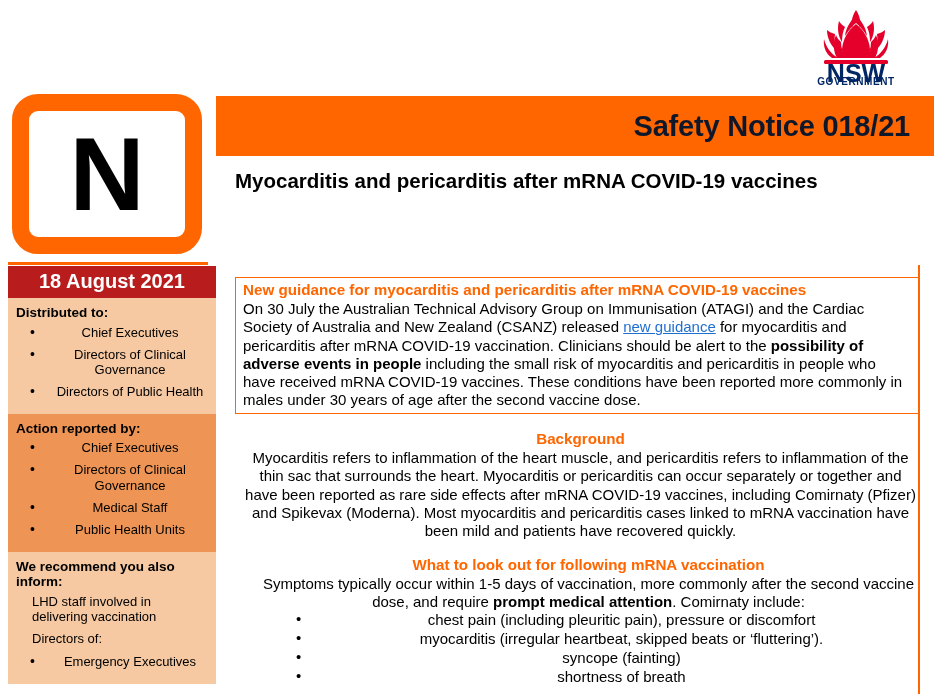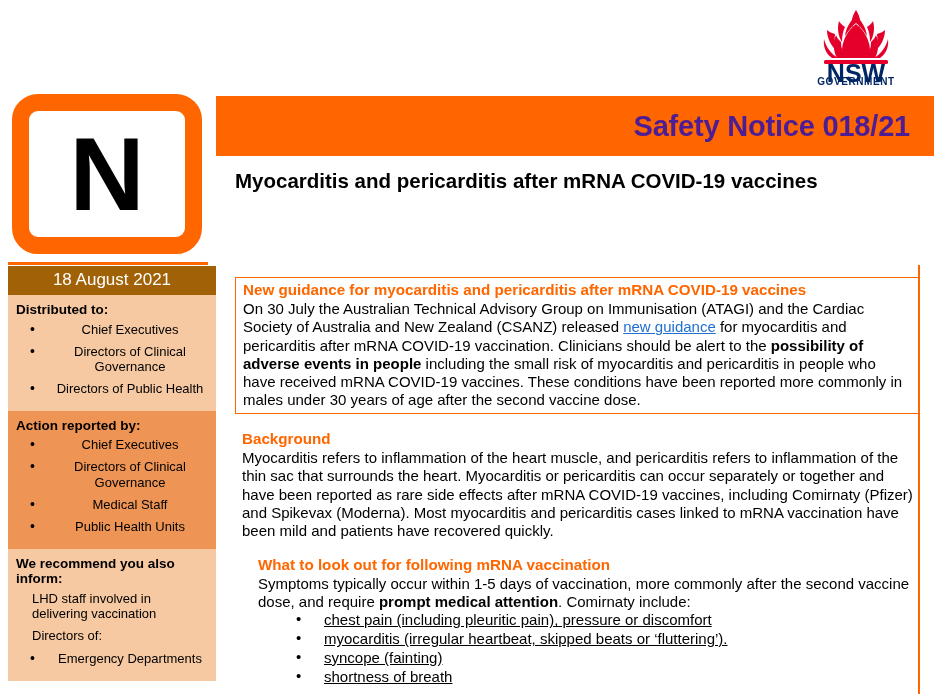--- a/index.html
+++ b/index.html
@@ -33,21 +33,21 @@
     left: 216px;
     width: 718px;
     height: 60px;
     background: #FF6600;
   }
   #header-title {
     position: absolute;
     right: 24px;
     top: 50%;
     transform: translateY(-50%);
-    color: #4c1d95;
+    color: #0f172a;
     font-size: 29px;
     font-weight: bold;
     letter-spacing: -0.2px;
     white-space: nowrap;
   }
 
   
   #n-badge {
     position: absolute;
     top: 94px;
@@ -85,24 +85,24 @@
   
   #sidebar {
     position: absolute;
     top: 266px;
     left: 8px;
     width: 208px;
     height: 428px;
     overflow: hidden;
   }
   .date-bar {
-    background: #a16207;
+    background: #b91c1c;
     color: #ffffff;
-    font-size: 17px;
-    font-weight: normal;
+    font-size: 20px;
+    font-weight: bold;
     text-align: center;
     padding: 4px 0 5px 0;
   }
   .panel {
     padding: 7px 8px 8px 8px;
   }
   .panel-peach { background: #F6C9A2; }
   .panel-orange { background: #EE9455; }
   .panel h3 {
     margin: 0 0 4px 0;
@@ -179,29 +179,29 @@
     color: #1F6FD0;
     text-decoration: underline;
     cursor: pointer;
   }
 
   #below-box {
     position: absolute;
     top: 262px;
     left: 7px;
     width: 677px;
+    text-align: center;
   }
   .section { margin-bottom: 16px; }
   .section:last-child { margin-bottom: 0; margin-left: 16px; }
 
   .symptom-list {
     margin: 0;
     padding: 0;
     list-style: none;
-    text-decoration: underline;
   }
   .symptom-list li {
     font-size: 15px;
     line-height: 1.25;
     padding-left: 66px;
     position: relative;
   }
   .symptom-list li::before {
     content: "\2022";
     position: absolute;
@@ -275,21 +275,21 @@
       <li>Medical Staff</li>
       <li>Public Health Units</li>
     </ul>
   </div>
 
   <div class="panel panel-peach">
     <h3>We recommend you also inform:</h3>
     <p class="plain">LHD staff involved in delivering vaccination</p>
     <p class="plain">Directors of:</p>
     <ul>
-      <li>Emergency Departments</li>
+      <li>Emergency Executives</li>
     </ul>
   </div>
 </div>
 
 <div id="content">
 
   <h1 id="doc-title">Myocarditis and pericarditis after mRNA COVID-19 vaccines</h1>
 
   <div id="guidance-box">
     <h2 class="sec-heading">New guidance for myocarditis and pericarditis after mRNA COVID-19 vaccines</h2>

